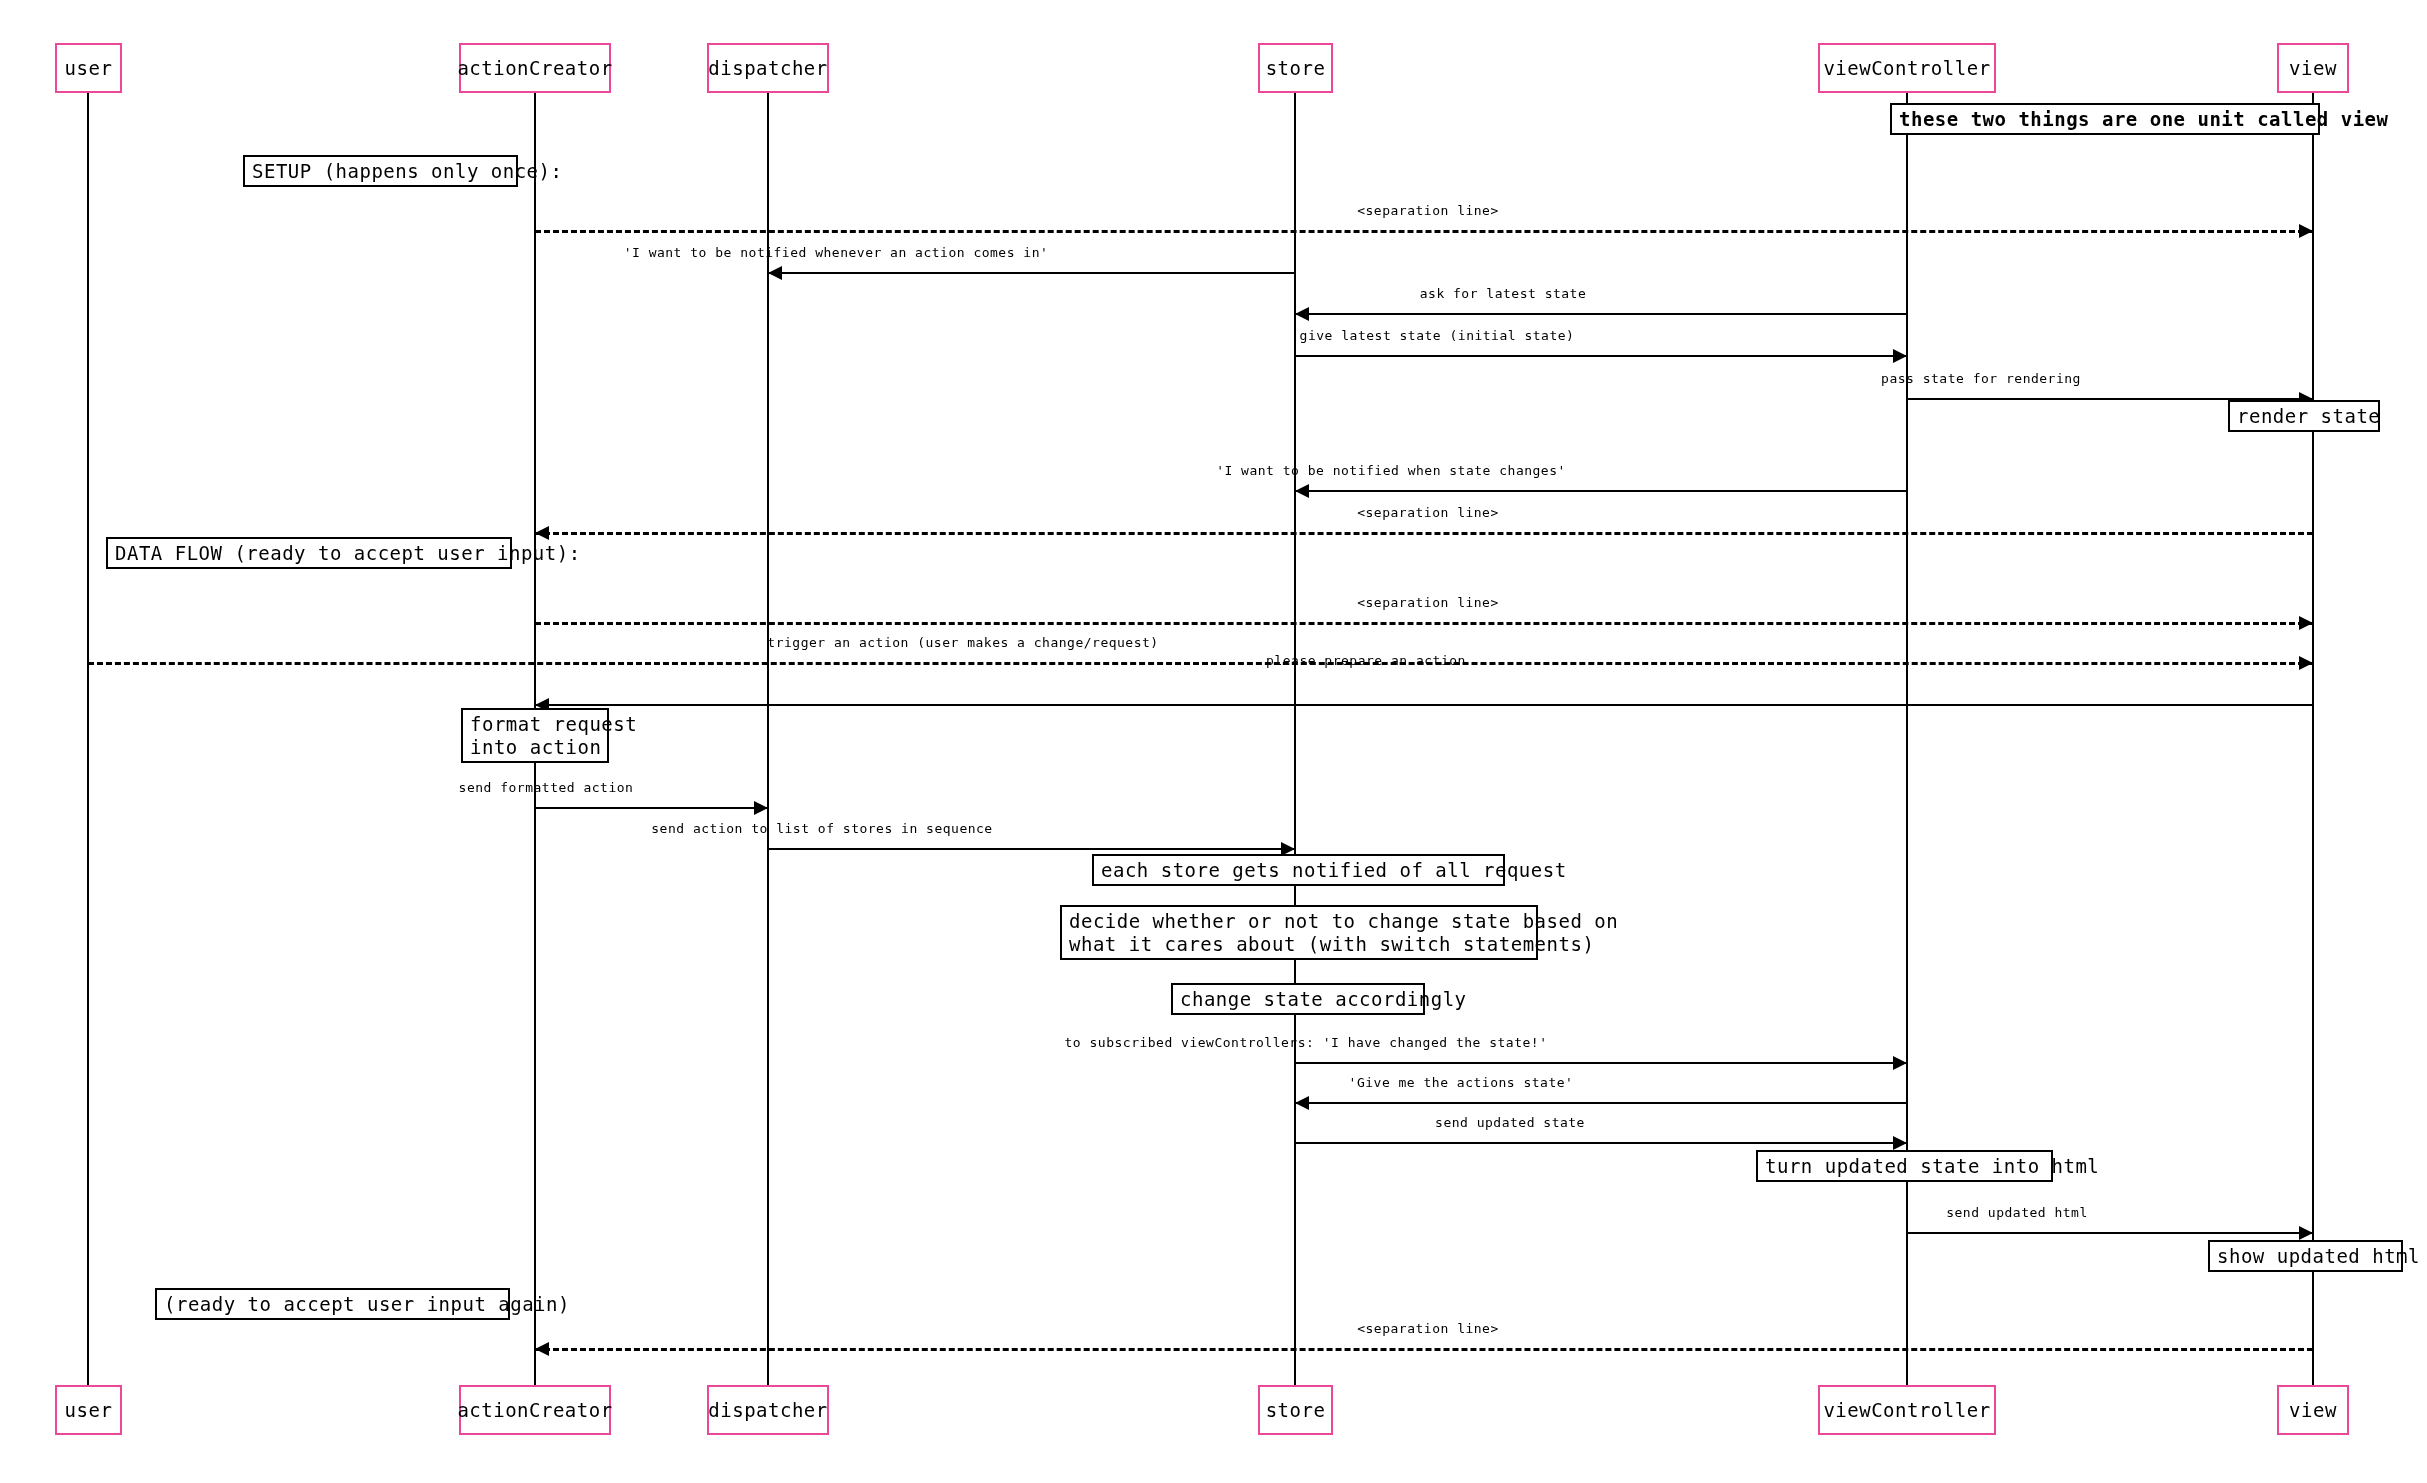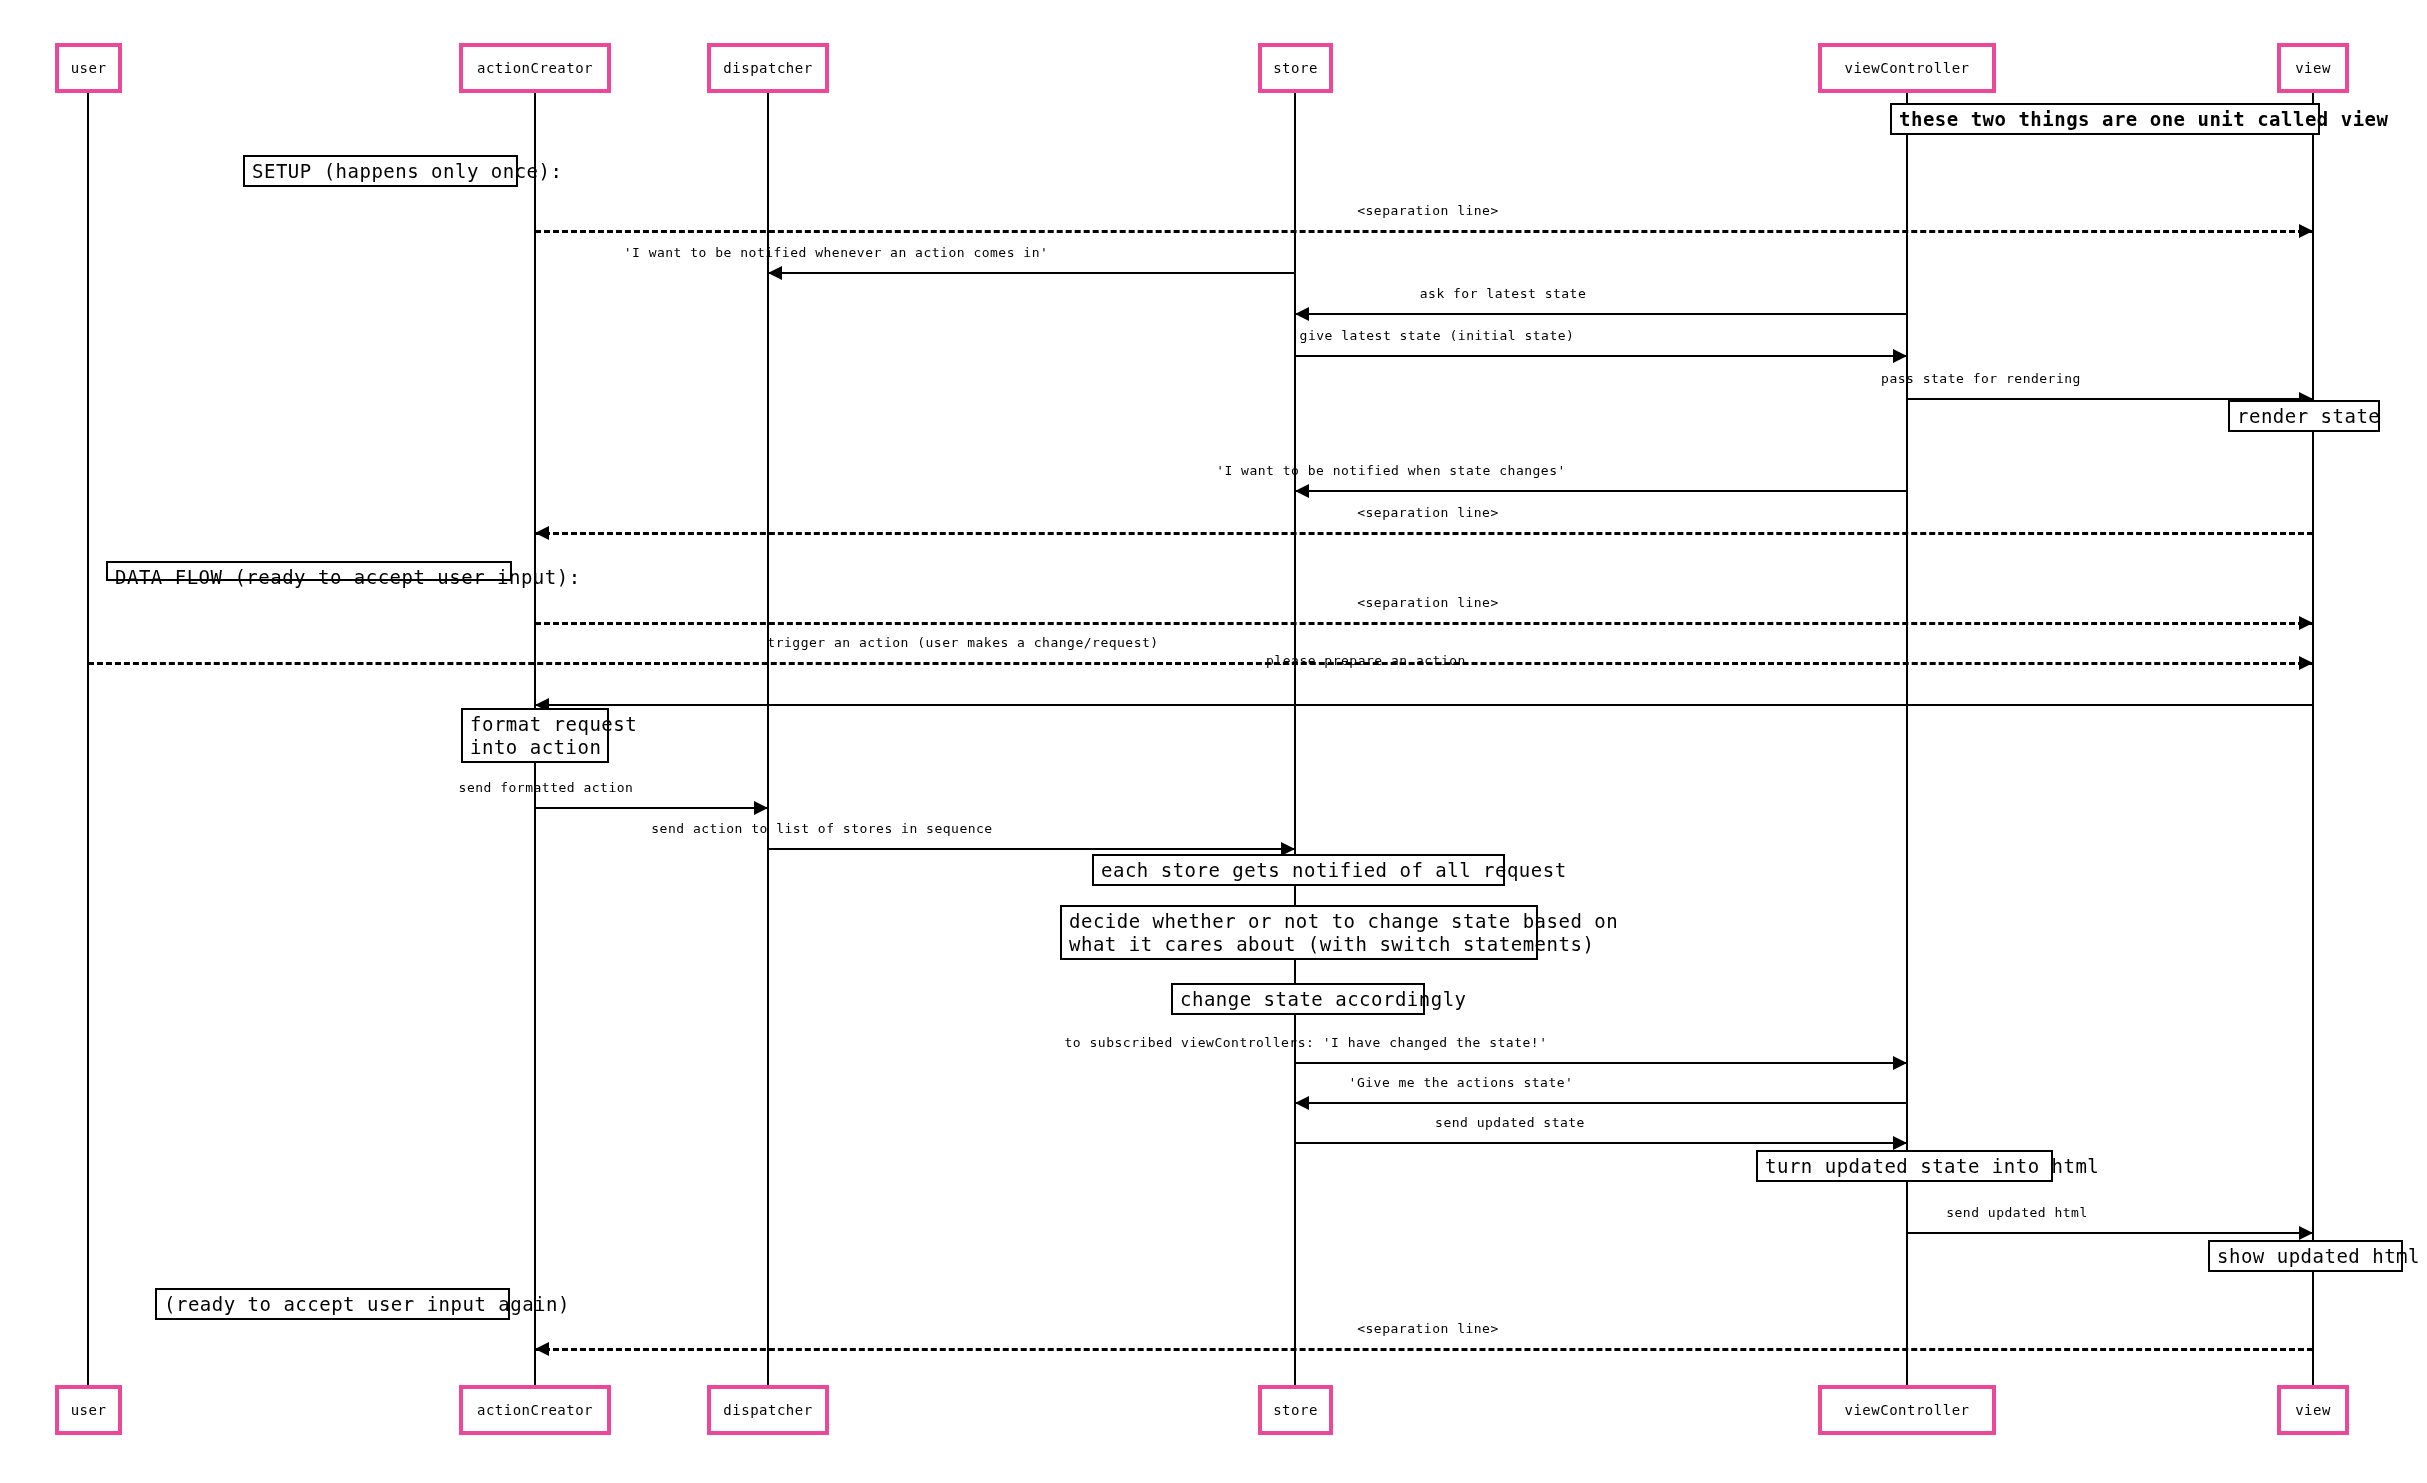--- a/index.html
+++ b/index.html
@@ -14,27 +14,27 @@
   #canvas {
     position: relative;
     width: 2427px;
     height: 1483px;
     background: #ffffff;
     overflow: hidden;
   }
   
   .participant {
     position: absolute;
-    border: 4px solid #ec4899;
+    border: 2px solid #ec4899;
     background: #ffffff;
     box-sizing: border-box;
     display: flex;
     align-items: center;
     justify-content: center;
-    font-size: 14px;
+    font-size: 19px;
     color: #000000;
     letter-spacing: 0.5px;
     white-space: nowrap;
     z-index: 6;
   }
   
   .lifeline {
     position: absolute;
     width: 2px;
     background: #000000;
@@ -154,21 +154,21 @@
       <div class="arrowhead right" style="top: 1226px; left: 2299px;"></div>
       <div class="msg-label" style="left: 2017px; top: 1205px; transform: translateX(-50%);">send updated html</div>
       <div class="msg dashed" style="left: 535px; width: 1778px; top: 1348px;"></div>
       <div class="arrowhead left" style="top: 1342px; left: 535px;"></div>
       <div class="msg-label" style="left: 1428px; top: 1321px; transform: translateX(-50%);">&lt;separation line&gt;</div>
     </div>
   <div id="layer-notes">
       <div class="note" style="left: 1890px; top: 103px; width: 430px; height: 32px; font-weight: bold;">these two things are one unit called view</div>
       <div class="note" style="left: 243px; top: 155px; width: 275px; height: 32px;">SETUP (happens only once):</div>
       <div class="note" style="left: 2228px; top: 400px; width: 152px; height: 32px;">render state</div>
-      <div class="note" style="left: 106px; top: 537px; width: 406px; height: 20px; margin-top: 24px;">DATA FLOW (ready to accept user input):</div>
+      <div class="note" style="left: 106px; top: 537px; width: 406px; height: 32px;">DATA FLOW (ready to accept user input):</div>
       <div class="note" style="left: 461px; top: 708px; width: 148px; height: 55px;">format request
 into action</div>
       <div class="note" style="left: 1092px; top: 854px; width: 413px; height: 32px;">each store gets notified of all request</div>
       <div class="note" style="left: 1060px; top: 905px; width: 478px; height: 55px;">decide whether or not to change state based on
 what it cares about (with switch statements)</div>
       <div class="note" style="left: 1171px; top: 983px; width: 254px; height: 32px;">change state accordingly</div>
       <div class="note" style="left: 1756px; top: 1150px; width: 297px; height: 32px;">turn updated state into html</div>
       <div class="note" style="left: 2208px; top: 1240px; width: 195px; height: 32px;">show updated html</div>
       <div class="note" style="left: 155px; top: 1288px; width: 355px; height: 32px;">(ready to accept user input again)</div>
     </div>

